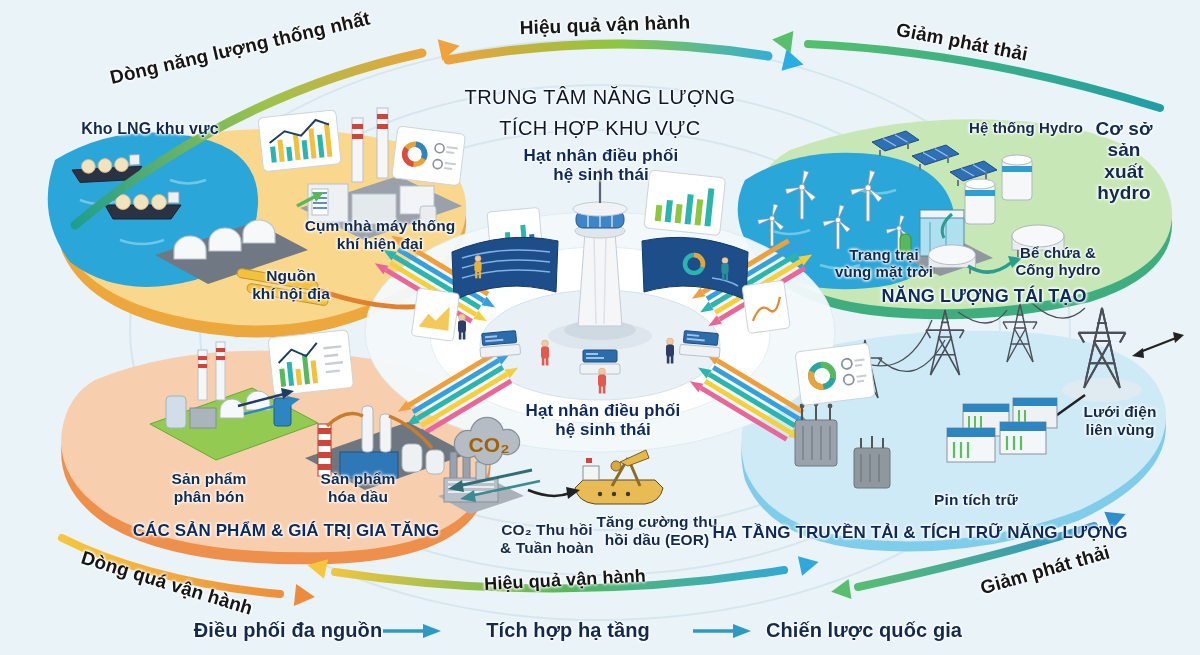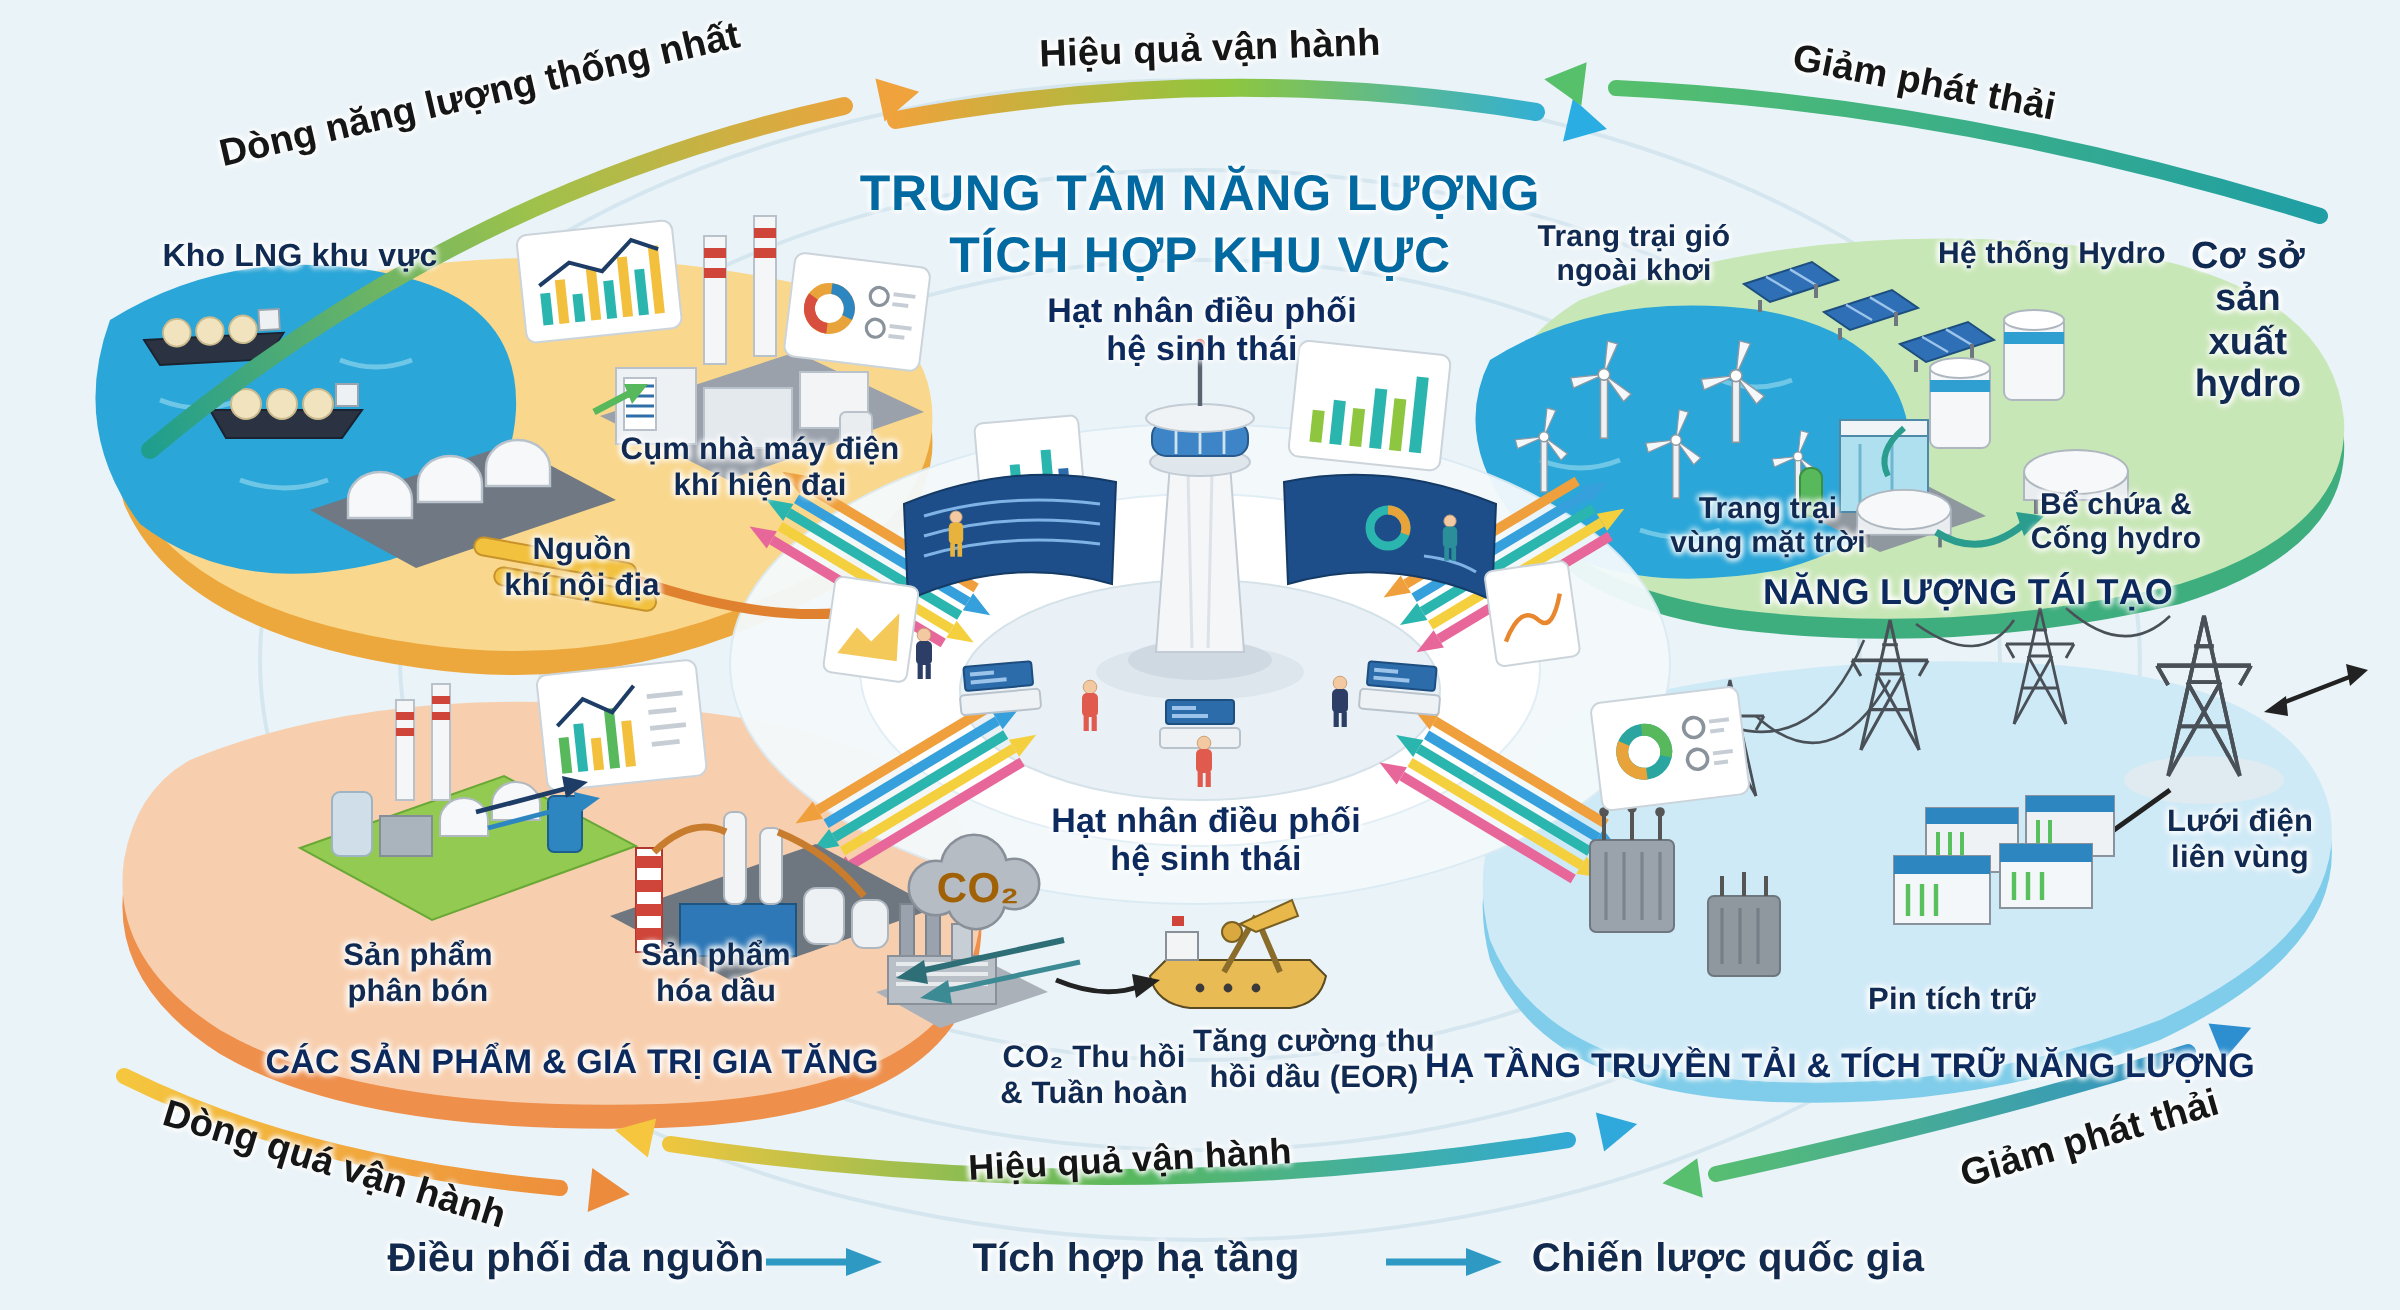--- a/index.html
+++ b/index.html
@@ -5,21 +5,21 @@
   html,body{margin:0;padding:0;background:#dfe9ef;}
   .stage{position:relative;width:1200px;height:655px;overflow:hidden;
     background:#e9f3f8;font-family:"Liberation Sans",sans-serif;}
   .stage svg.art{position:absolute;left:0;top:0;}
   .lbl{position:absolute;transform:translate(-50%,-50%) rotate(var(--r,0deg));
     text-align:center;font-weight:bold;white-space:pre-line;line-height:1.13;
     color:#112a52;letter-spacing:.1px;
     text-shadow:0 1px 3px rgba(255,255,255,.95),0 -1px 3px rgba(255,255,255,.95),1px 0 3px rgba(255,255,255,.9),-1px 0 3px rgba(255,255,255,.9);}
   .flowlbl{color:#161616;font-size:19px;white-space:nowrap;}
   .sect{color:#0d2a5e;font-weight:800;}
-  .titleline{color:#0369a1;font-weight:700;font-size:25px;letter-spacing:.4px;white-space:nowrap;}
+  .titleline{color:#0f172a;font-weight:400;font-size:20px;letter-spacing:.4px;white-space:nowrap;}
   .footer-item{color:#122a4d;font-weight:800;font-size:20px;white-space:nowrap;}
   .mini-arrow{position:absolute;transform:translate(-50%,-50%);}
 </style>
 </head>
 <body>
 
 <div class="stage">
 
 <svg class="art" width="1200" height="655" viewBox="0 0 1200 655">
   <defs>
@@ -507,27 +507,25 @@
 
 <div class="lbl titleline" style="left:600px;top:97px">TRUNG TÂM NĂNG LƯỢNG</div>
 <div class="lbl titleline" style="left:600px;top:128px">TÍCH HỢP KHU VỰC</div>
 
 <div class="lbl sect" style="left:601px;top:165px;font-size:17px">Hạt nhân điều phối
 hệ sinh thái</div>
 <div class="lbl sect" style="left:603px;top:420px;font-size:17px">Hạt nhân điều phối
 hệ sinh thái</div>
 
 <div class="lbl" style="left:150px;top:129px;font-size:16px">Kho LNG khu vực</div>
-<div class="lbl" style="left:380px;top:234px;font-size:15.5px">Cụm nhà máy điện
+<div class="lbl" style="left:380px;top:234px;font-size:15.5px">Cụm nhà máy thống
 khí hiện đại</div>
 <div class="lbl" style="left:291px;top:284px;font-size:15.5px">Nguồn
 khí nội địa</div>
 
-<div class="lbl" style="left:817px;top:128px;font-size:15px">Trang trại gió
-ngoài khơi</div>
 <div class="lbl" style="left:1026px;top:128px;font-size:15px">Hệ thống Hydro</div>
 <div class="lbl" style="left:1124px;top:161px;font-size:19px">Cơ sở sản
 xuất hydro</div>
 <div class="lbl" style="left:884px;top:264px;font-size:15px">Trang trại
 vùng mặt trời</div>
 <div class="lbl" style="left:1058px;top:262px;font-size:15px">Bể chứa &amp;
 Cống hydro</div>
 <div class="lbl sect" style="left:984px;top:296px;font-size:18px">NĂNG LƯỢNG TÁI TẠO</div>
 
 <div class="lbl" style="left:209px;top:487px;font-size:15.5px">Sản phẩm

